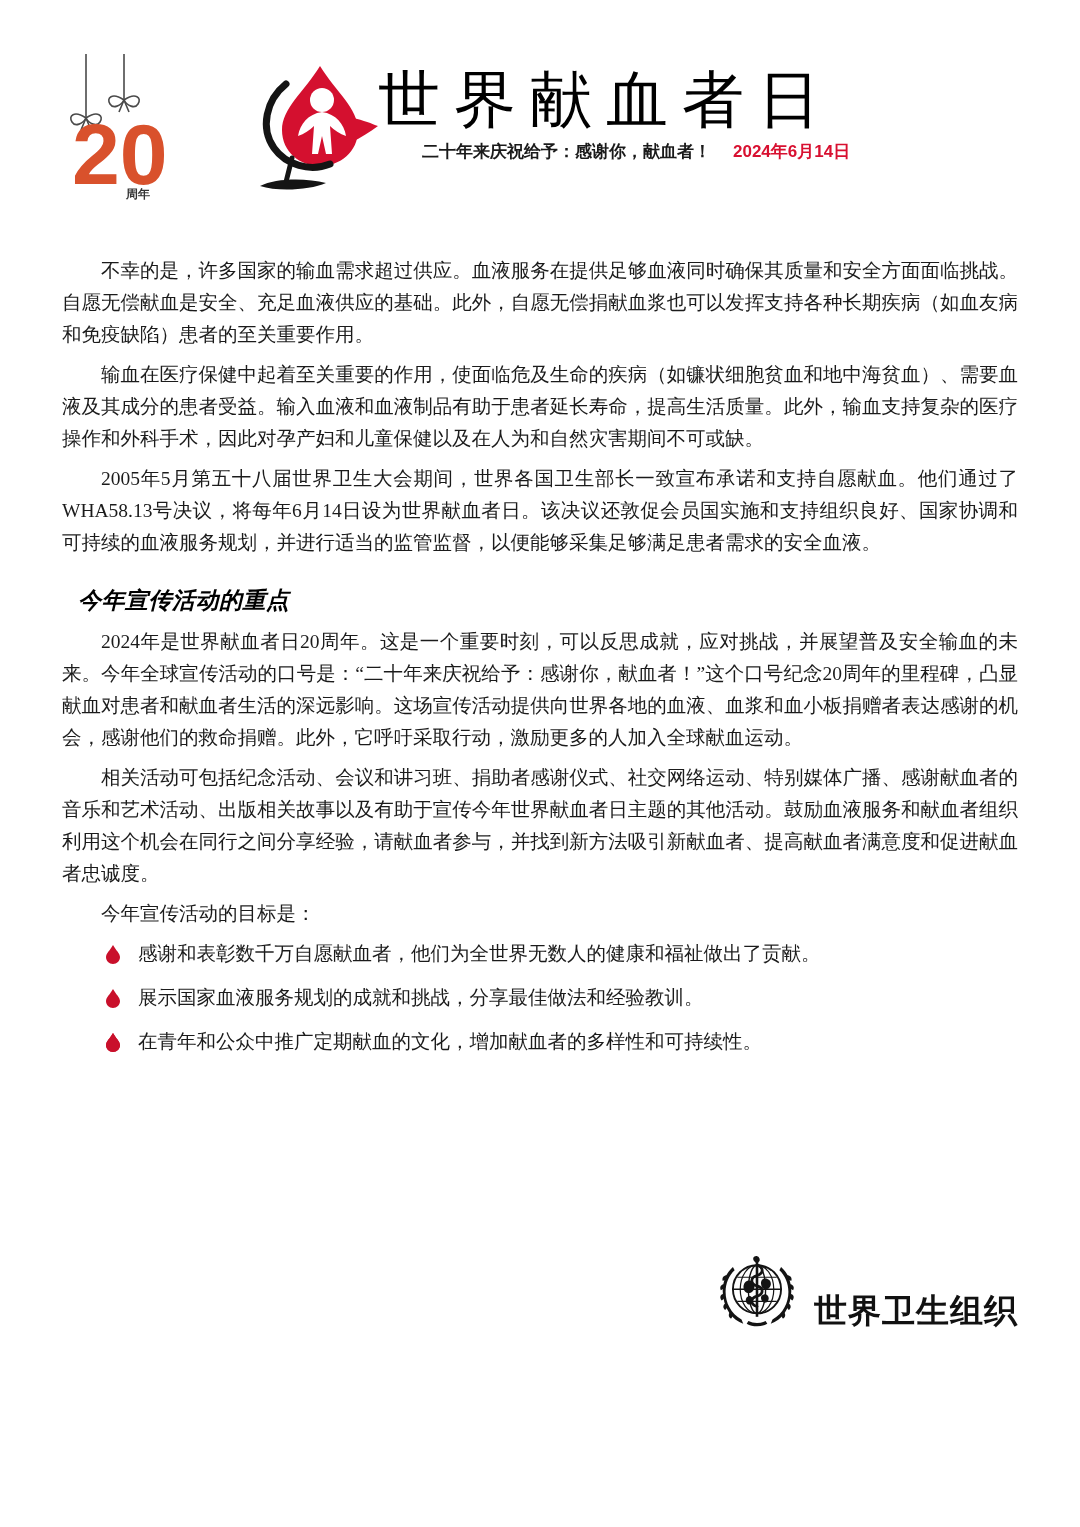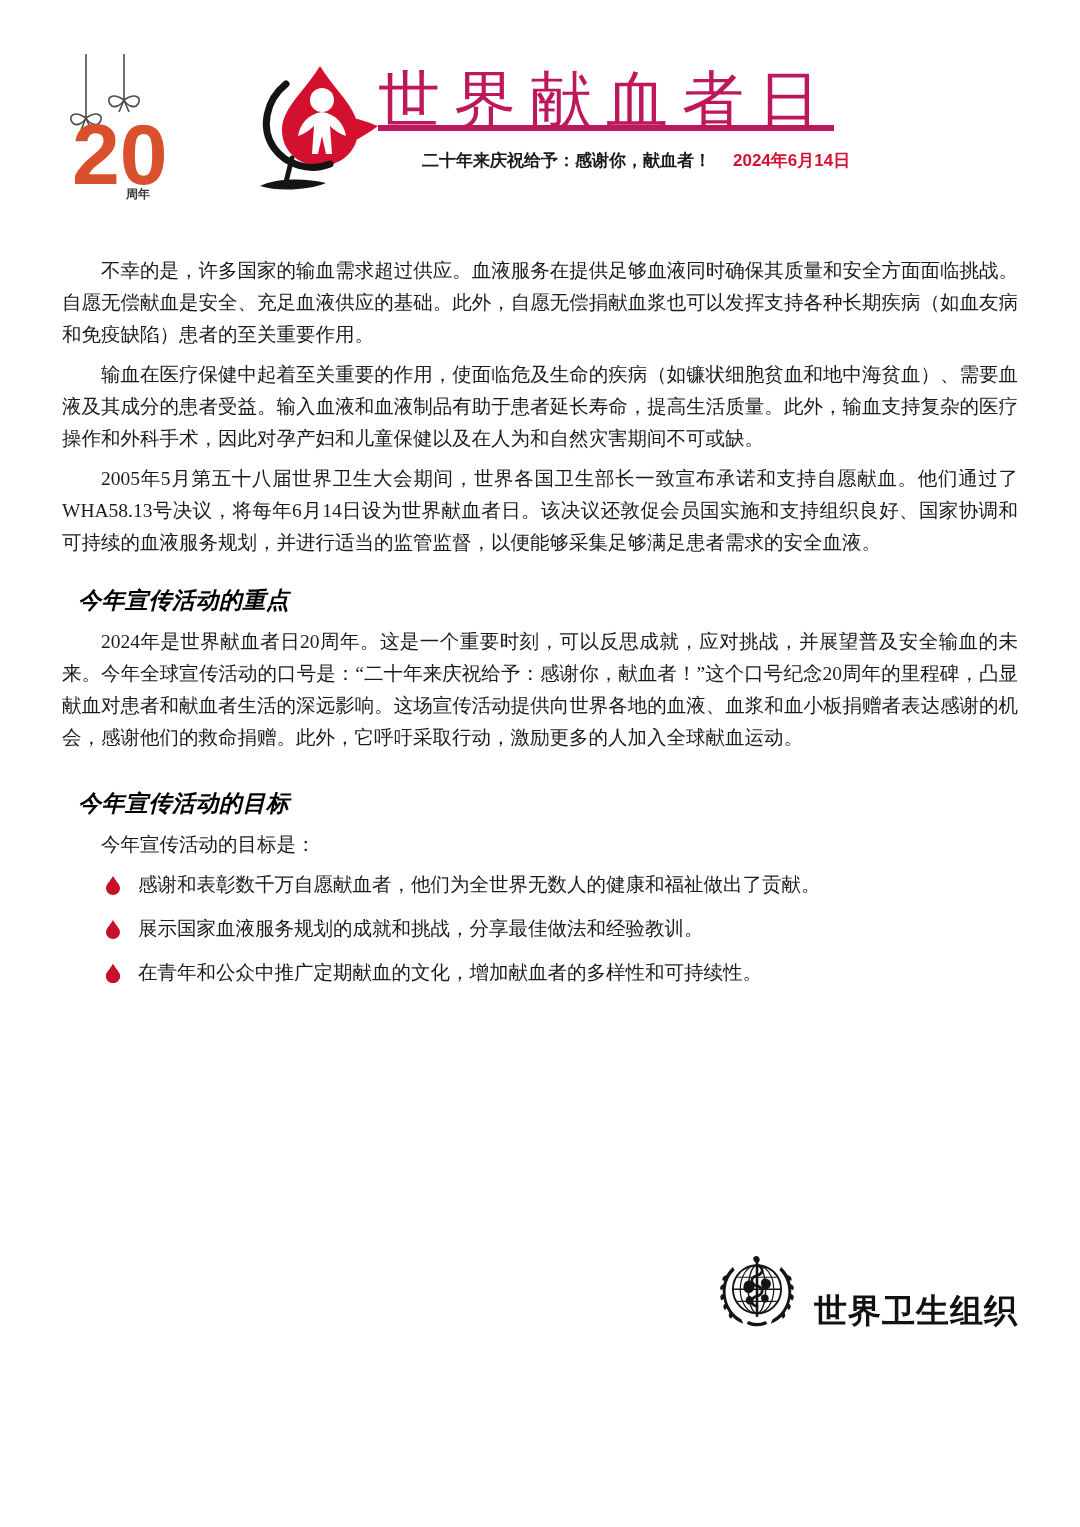--- a/index.html
+++ b/index.html
@@ -51,28 +51,27 @@
   .title-block {
     position: absolute;
     left: 378px;
     top: 68px;
     width: 660px;
   }
   .main-title {
     font-family: "Liberation Serif", "DejaVu Serif", serif;
     font-size: 62px;
     line-height: 1.05;
-    color: #be185d;
+    color: #000000;
     letter-spacing: 14px;
     white-space: nowrap;
     font-weight: 400;
-    text-decoration: underline;
   }
   .subtitle-row {
-    margin-top: 16px;
+    margin-top: 7px;
     margin-left: 44px;
     white-space: nowrap;
     font-family: "Liberation Sans", "DejaVu Sans", sans-serif;
     font-size: 17px;
     font-weight: bold;
   }
   .subtitle-slogan { color: #1a1a1a; }
   .subtitle-date {
     color: #D81030;
     margin-left: 22px;
@@ -226,22 +225,22 @@
   </div>
 
   <div class="content">
 
     <p class="body-para">不幸的是，许多国家的输血需求超过供应。血液服务在提供足够血液同时确保其质量和安全方面面临挑战。自愿无偿献血是安全、充足血液供应的基础。此外，自愿无偿捐献血浆也可以发挥支持各种长期疾病（如血友病和免疫缺陷）患者的至关重要作用。</p>
     <p class="body-para">输血在医疗保健中起着至关重要的作用，使面临危及生命的疾病（如镰状细胞贫血和地中海贫血）、需要血液及其成分的患者受益。输入血液和血液制品有助于患者延长寿命，提高生活质量。此外，输血支持复杂的医疗操作和外科手术，因此对孕产妇和儿童保健以及在人为和自然灾害期间不可或缺。</p>
     <p class="body-para">2005年5月第五十八届世界卫生大会期间，世界各国卫生部长一致宣布承诺和支持自愿献血。他们通过了WHA58.13号决议，将每年6月14日设为世界献血者日。该决议还敦促会员国实施和支持组织良好、国家协调和可持续的血液服务规划，并进行适当的监管监督，以便能够采集足够满足患者需求的安全血液。</p>
 
     <h2 class="section-heading">今年宣传活动的重点</h2>
     <p class="body-para">2024年是世界献血者日20周年。这是一个重要时刻，可以反思成就，应对挑战，并展望普及安全输血的未来。今年全球宣传活动的口号是：“二十年来庆祝给予：感谢你，献血者！”这个口号纪念20周年的里程碑，凸显献血对患者和献血者生活的深远影响。这场宣传活动提供向世界各地的血液、血浆和血小板捐赠者表达感谢的机会，感谢他们的救命捐赠。此外，它呼吁采取行动，激励更多的人加入全球献血运动。</p>
-
-    <h2 class="section-heading second">今年宣传活动的目标</h2>
+    <p class="body-para">相关活动可包括纪念活动、会议和讲习班、捐助者感谢仪式、社交网络运动、特别媒体广播、感谢献血者的音乐和艺术活动、出版相关故事以及有助于宣传今年世界献血者日主题的其他活动。鼓励血液服务和献血者组织利用这个机会在同行之间分享经验，请献血者参与，并找到新方法吸引新献血者、提高献血者满意度和促进献血者忠诚度。</p>
+
     <p class="lead-line">今年宣传活动的目标是：</p>
 
     <ul class="goals">
       <li>
         <span class="drop-bullet">
           <svg viewBox="0 0 14 19" width="14" height="19" xmlns="http://www.w3.org/2000/svg">
             <path d="M7 0 C 4.2 5.2, 0 8.4, 0 12 C 0 15.9, 3.1 19, 7 19 C 10.9 19, 14 15.9, 14 12 C 14 8.4, 9.8 5.2, 7 0 Z" fill="#C9102B"></path>
           </svg>
         </span>
         <span>感谢和表彰数千万自愿献血者，他们为全世界无数人的健康和福祉做出了贡献。</span>

